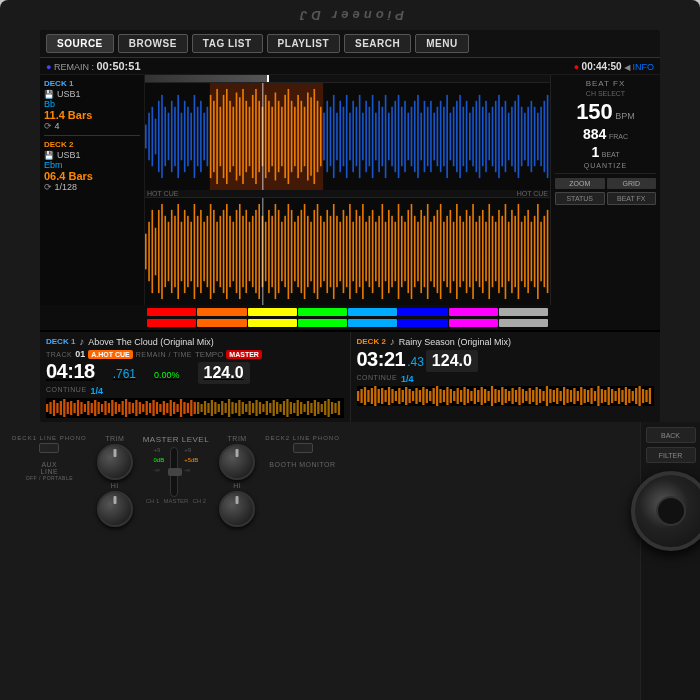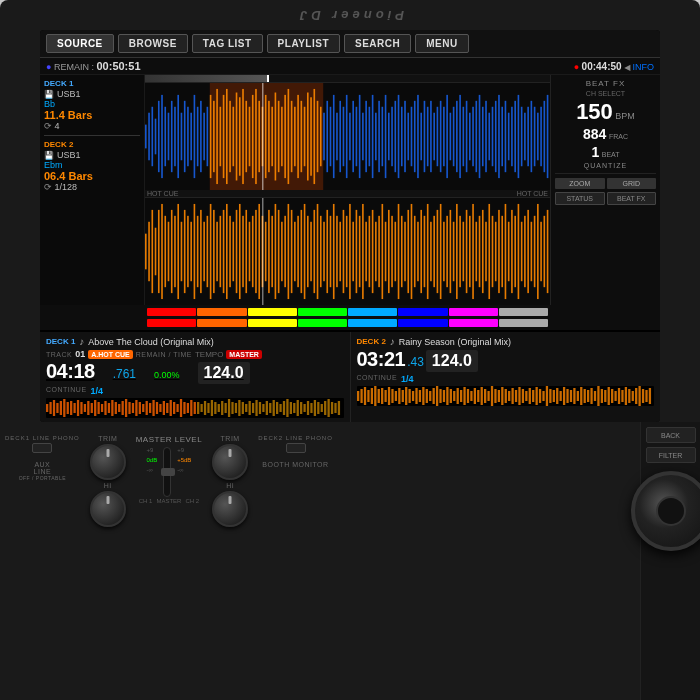--- a/index.html
+++ b/index.html
@@ -385,21 +385,21 @@
       border-radius: 1px;
     }
 
     
     .hardware-section {
       width: 700px;
       background: #1a1a1a;
       flex: 1;
       display: flex;
       align-items: flex-start;
-      padding: 8px 10px 0 5px;
+      padding: 8px 10px 0 12px;
       gap: 10px;
       position: relative;
     }
 
     .knob {
       width: 36px;
       height: 36px;
       border-radius: 50%;
       background: radial-gradient(circle at 35% 35%, #555, #111);
       border: 2px solid #333;

